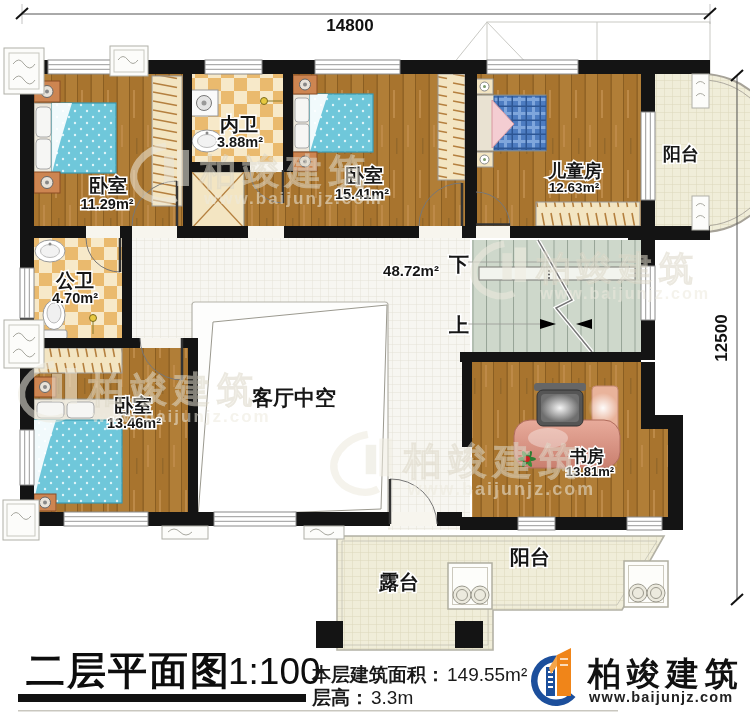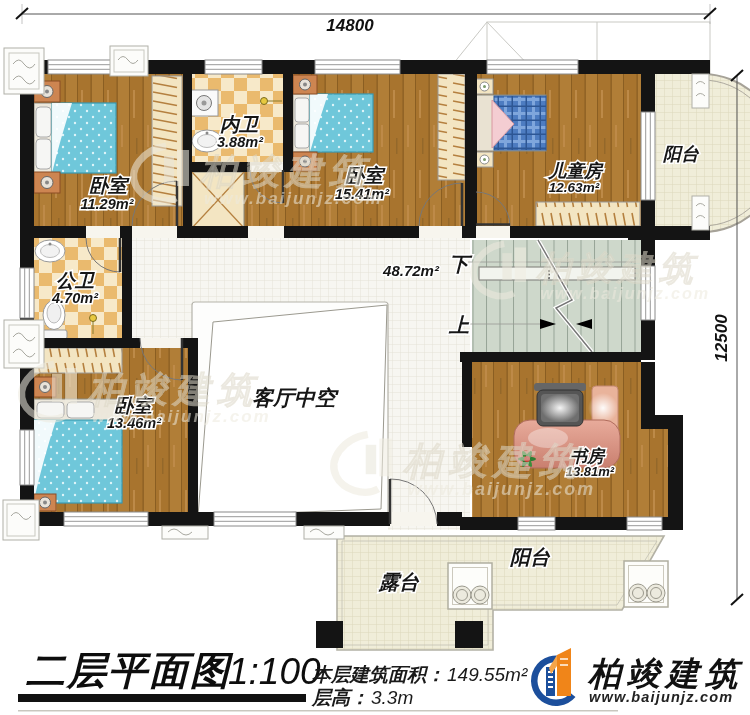--- a/index.html
+++ b/index.html
@@ -1,17 +1,17 @@
 <!DOCTYPE html>
 <html><head>
 <meta charset="utf-8">
 <style>
   html,body{margin:0;padding:0;background:#ffffff;}
   .page{width:750px;height:715px;position:relative;background:#fff;overflow:hidden;
-        font-family:"Liberation Sans","DejaVu Sans",sans-serif;font-style:italic;}
+        font-family:"Liberation Sans","DejaVu Sans",sans-serif;}
   svg text{font-family:"Liberation Sans","DejaVu Sans",sans-serif;}
   .halo{paint-order:stroke;stroke:#ffffff;stroke-width:3px;fill:#161616;font-weight:bold;}
   .dimtxt{font-weight:bold;fill:#111;}
 </style>
 </head>
 <body>
 
 <div class="page">
 <svg width="750" height="715" viewBox="0 0 750 715">
   <defs>

